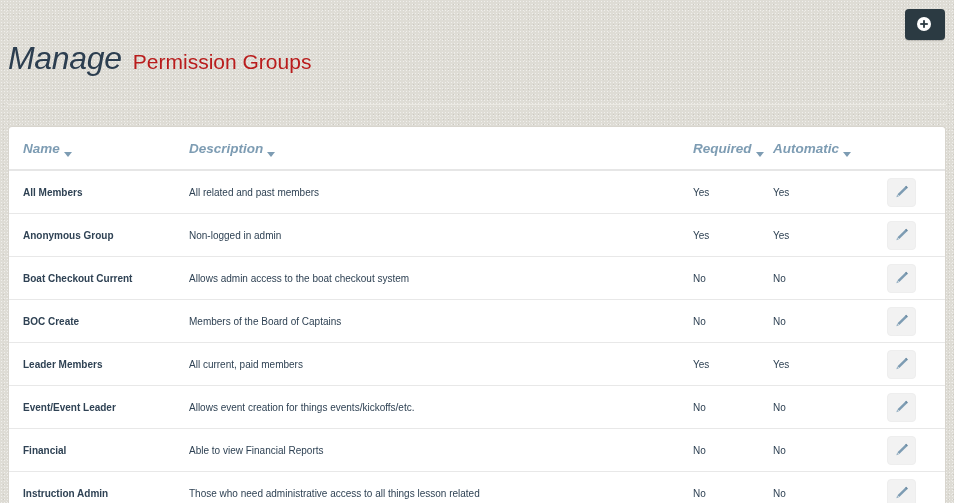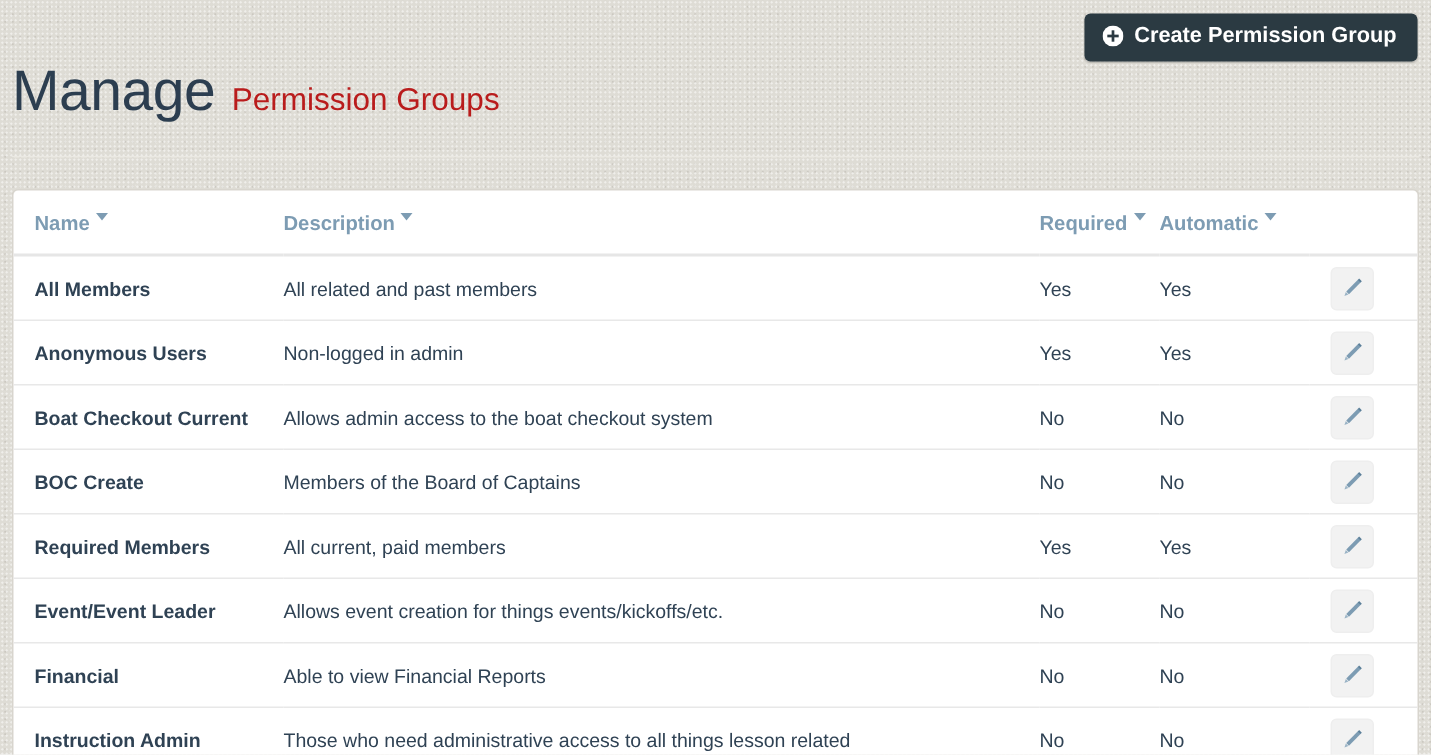--- a/index.html
+++ b/index.html
@@ -55,25 +55,26 @@
   }
   .title-row {
     position: absolute;
     left: 8px;
     top: 42px;
     display: flex;
     align-items: baseline;
     gap: 11px;
   }
   .title-main {
-    font-size: 38px;
+    font-size: 32px;
     font-weight: normal;
     color: #2c3e50;
     letter-spacing: -0.3px;
     line-height: 1;
+    font-style: italic;
   }
   .title-sub {
     font-size: 21px;
     font-weight: normal;
     color: #b91c1c;
     line-height: 1;
   }
   .head-rule {
     position: absolute;
     left: 8px;
@@ -102,36 +103,37 @@
     text-align: left;
     font-size: 13.5px;
     font-weight: bold;
     color: #7d9cb3;
     padding: 14px 0 13px 0;
     border-bottom: 2px solid #e6e6e6;
     white-space: nowrap;
   }
   .th-inner {
     display: inline-flex;
-    align-items: flex-start;
+    align-items: flex-end;
     gap: 4px;
     cursor: pointer;
+    font-style: italic;
   }
   .caret {
     width: 0;
     height: 0;
     border-left: 4px solid transparent;
     border-right: 4px solid transparent;
     border-top: 5px solid #7d9cb3;
     display: inline-block;
     position: relative;
     top: 1px;
   }
   table.grid td {
-    font-size: 13px;
+    font-size: 10px;
     color: #2f4254;
     padding: 0;
     height: 42px;
     border-bottom: 1px solid #e8e8e8;
     vertical-align: middle;
   }
   .col-name   { width: 166px; padding-left: 14px !important; }
   .col-desc   { width: 504px; padding-left: 0 !important; }
   .col-req    { width: 80px;  padding-left: 0 !important; }
   .col-auto   { width: 100px; padding-left: 0 !important; }
@@ -169,21 +171,20 @@
 <div class="page-head">
 
   <button class="create-btn">
     <span class="plus-circle">
       <svg class="plus-circle" viewBox="0 0 14 14" xmlns="http://www.w3.org/2000/svg">
         <circle cx="7" cy="7" r="7" fill="#ffffff"></circle>
         <rect x="6.1" y="3.2" width="1.8" height="7.6" fill="#2b3a42"></rect>
         <rect x="3.2" y="6.1" width="7.6" height="1.8" fill="#2b3a42"></rect>
       </svg>
     </span>
-    <span>Create Permission Group</span>
   </button>
 
   <div class="title-row">
     <span class="title-main">Manage</span>
     <span class="title-sub">Permission Groups</span>
   </div>
 
   <div class="head-rule"></div>
 </div>
 
@@ -228,21 +229,21 @@
               <span>
                 <svg width="15" height="15" viewBox="0 0 15 15" xmlns="http://www.w3.org/2000/svg">
                   <path d="M11.4 1.4 L13.2 3.2 L5.3 11.1 L3.5 9.3 Z" fill="#7d9cb3"></path>
                   <path d="M12.1 0.7 L13.9 2.5 L13.0 3.4 L11.2 1.6 Z" fill="#5b7f99"></path>
                   <path d="M3.2 9.6 L4.9 11.4 L2.3 12.3 Z" fill="#9bb4c6"></path>
                 </svg>
               </span>
             </span></td>
         </tr>
         <tr>
-          <td class="col-name cell-name">Anonymous Users</td>
+          <td class="col-name cell-name">Anonymous Group</td>
           <td class="col-desc cell-desc">Non-logged in admin</td>
           <td class="col-req cell-flag">Yes</td>
           <td class="col-auto cell-flag">Yes</td>
           <td class="col-edit"><span class="edit-btn">
               <span>
                 <svg width="15" height="15" viewBox="0 0 15 15" xmlns="http://www.w3.org/2000/svg">
                   <path d="M11.4 1.4 L13.2 3.2 L5.3 11.1 L3.5 9.3 Z" fill="#7d9cb3"></path>
                   <path d="M12.1 0.7 L13.9 2.5 L13.0 3.4 L11.2 1.6 Z" fill="#5b7f99"></path>
                   <path d="M3.2 9.6 L4.9 11.4 L2.3 12.3 Z" fill="#9bb4c6"></path>
                 </svg>
@@ -273,21 +274,21 @@
               <span>
                 <svg width="15" height="15" viewBox="0 0 15 15" xmlns="http://www.w3.org/2000/svg">
                   <path d="M11.4 1.4 L13.2 3.2 L5.3 11.1 L3.5 9.3 Z" fill="#7d9cb3"></path>
                   <path d="M12.1 0.7 L13.9 2.5 L13.0 3.4 L11.2 1.6 Z" fill="#5b7f99"></path>
                   <path d="M3.2 9.6 L4.9 11.4 L2.3 12.3 Z" fill="#9bb4c6"></path>
                 </svg>
               </span>
             </span></td>
         </tr>
         <tr>
-          <td class="col-name cell-name">Required Members</td>
+          <td class="col-name cell-name">Leader Members</td>
           <td class="col-desc cell-desc">All current, paid members</td>
           <td class="col-req cell-flag">Yes</td>
           <td class="col-auto cell-flag">Yes</td>
           <td class="col-edit"><span class="edit-btn">
               <span>
                 <svg width="15" height="15" viewBox="0 0 15 15" xmlns="http://www.w3.org/2000/svg">
                   <path d="M11.4 1.4 L13.2 3.2 L5.3 11.1 L3.5 9.3 Z" fill="#7d9cb3"></path>
                   <path d="M12.1 0.7 L13.9 2.5 L13.0 3.4 L11.2 1.6 Z" fill="#5b7f99"></path>
                   <path d="M3.2 9.6 L4.9 11.4 L2.3 12.3 Z" fill="#9bb4c6"></path>
                 </svg>

